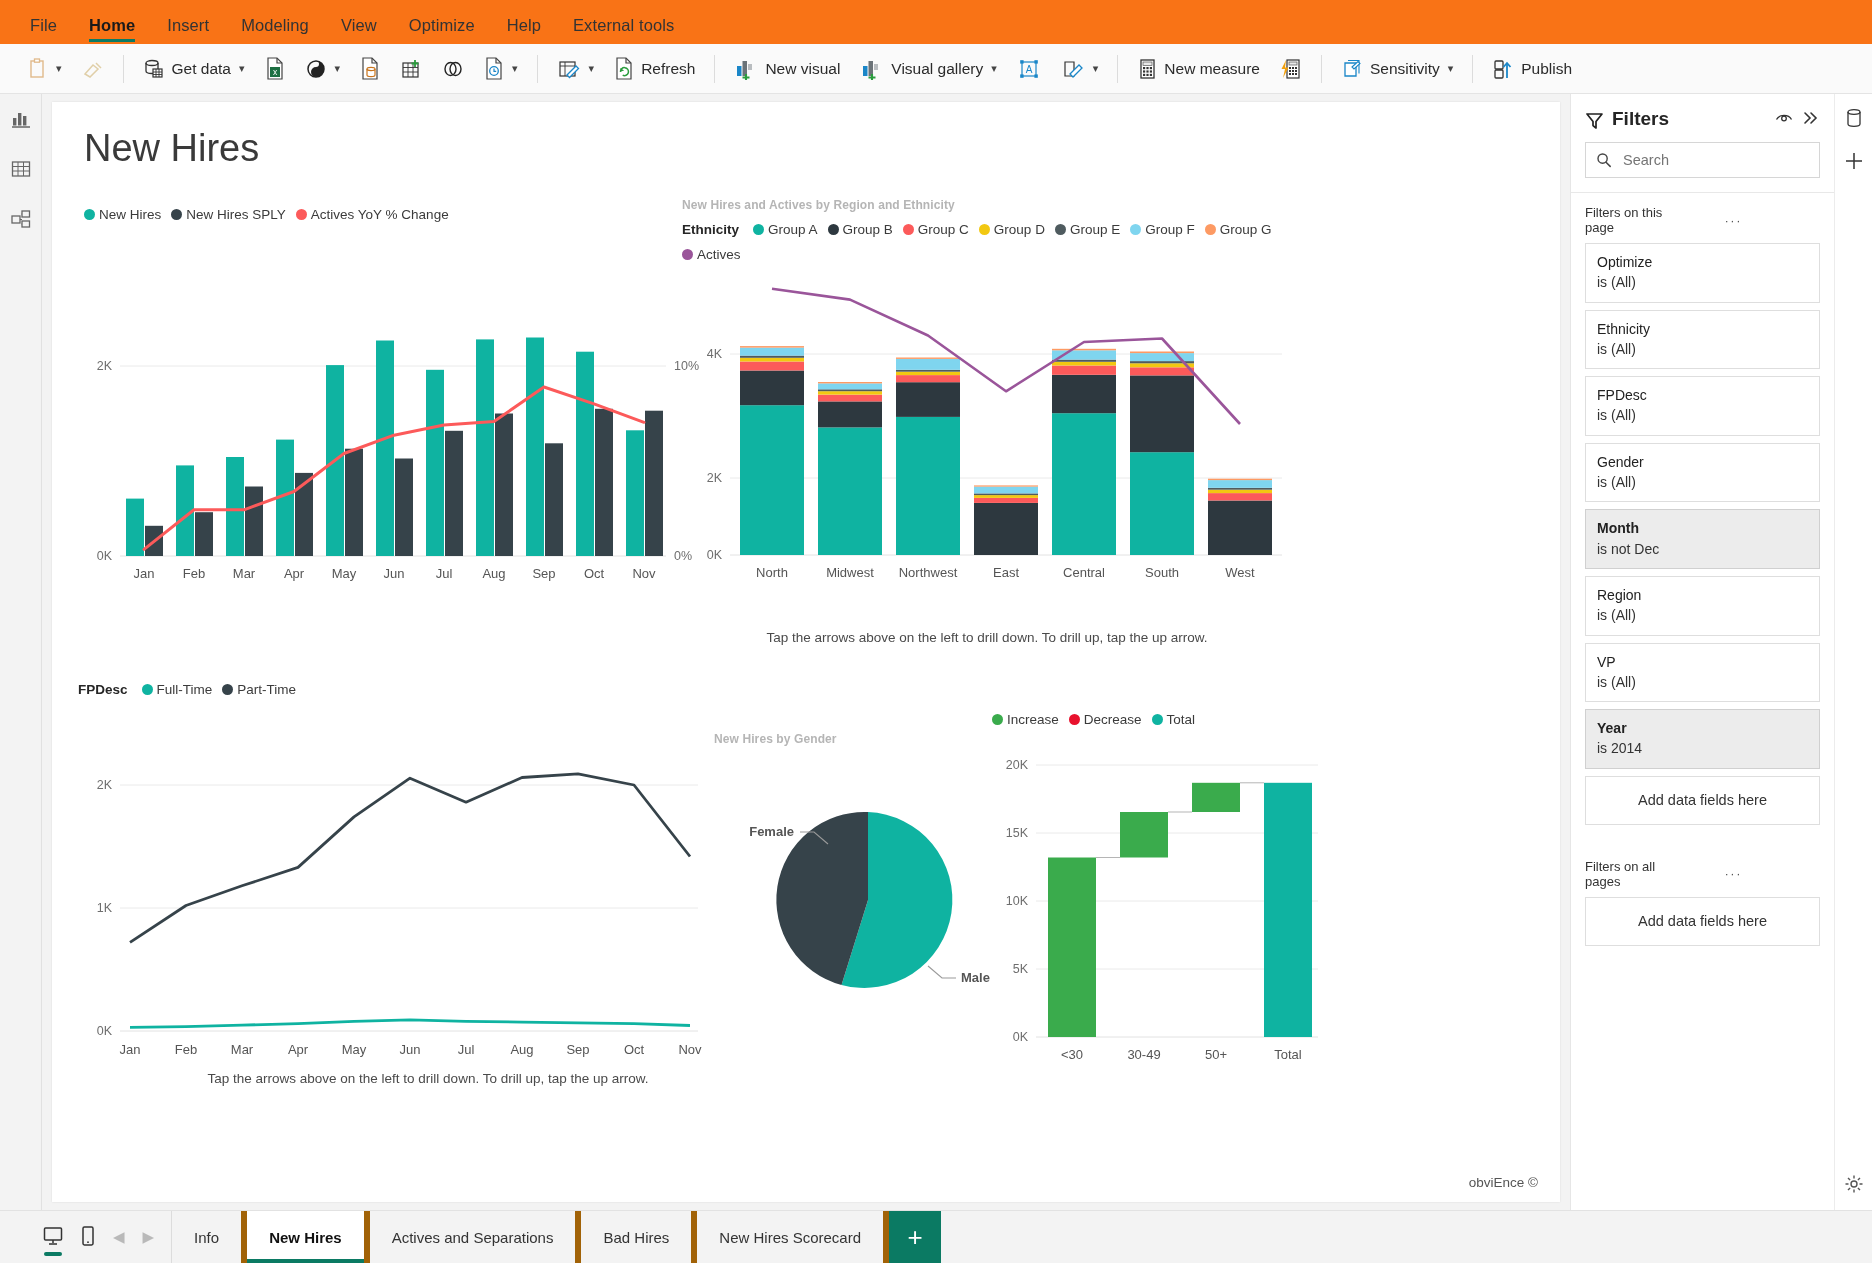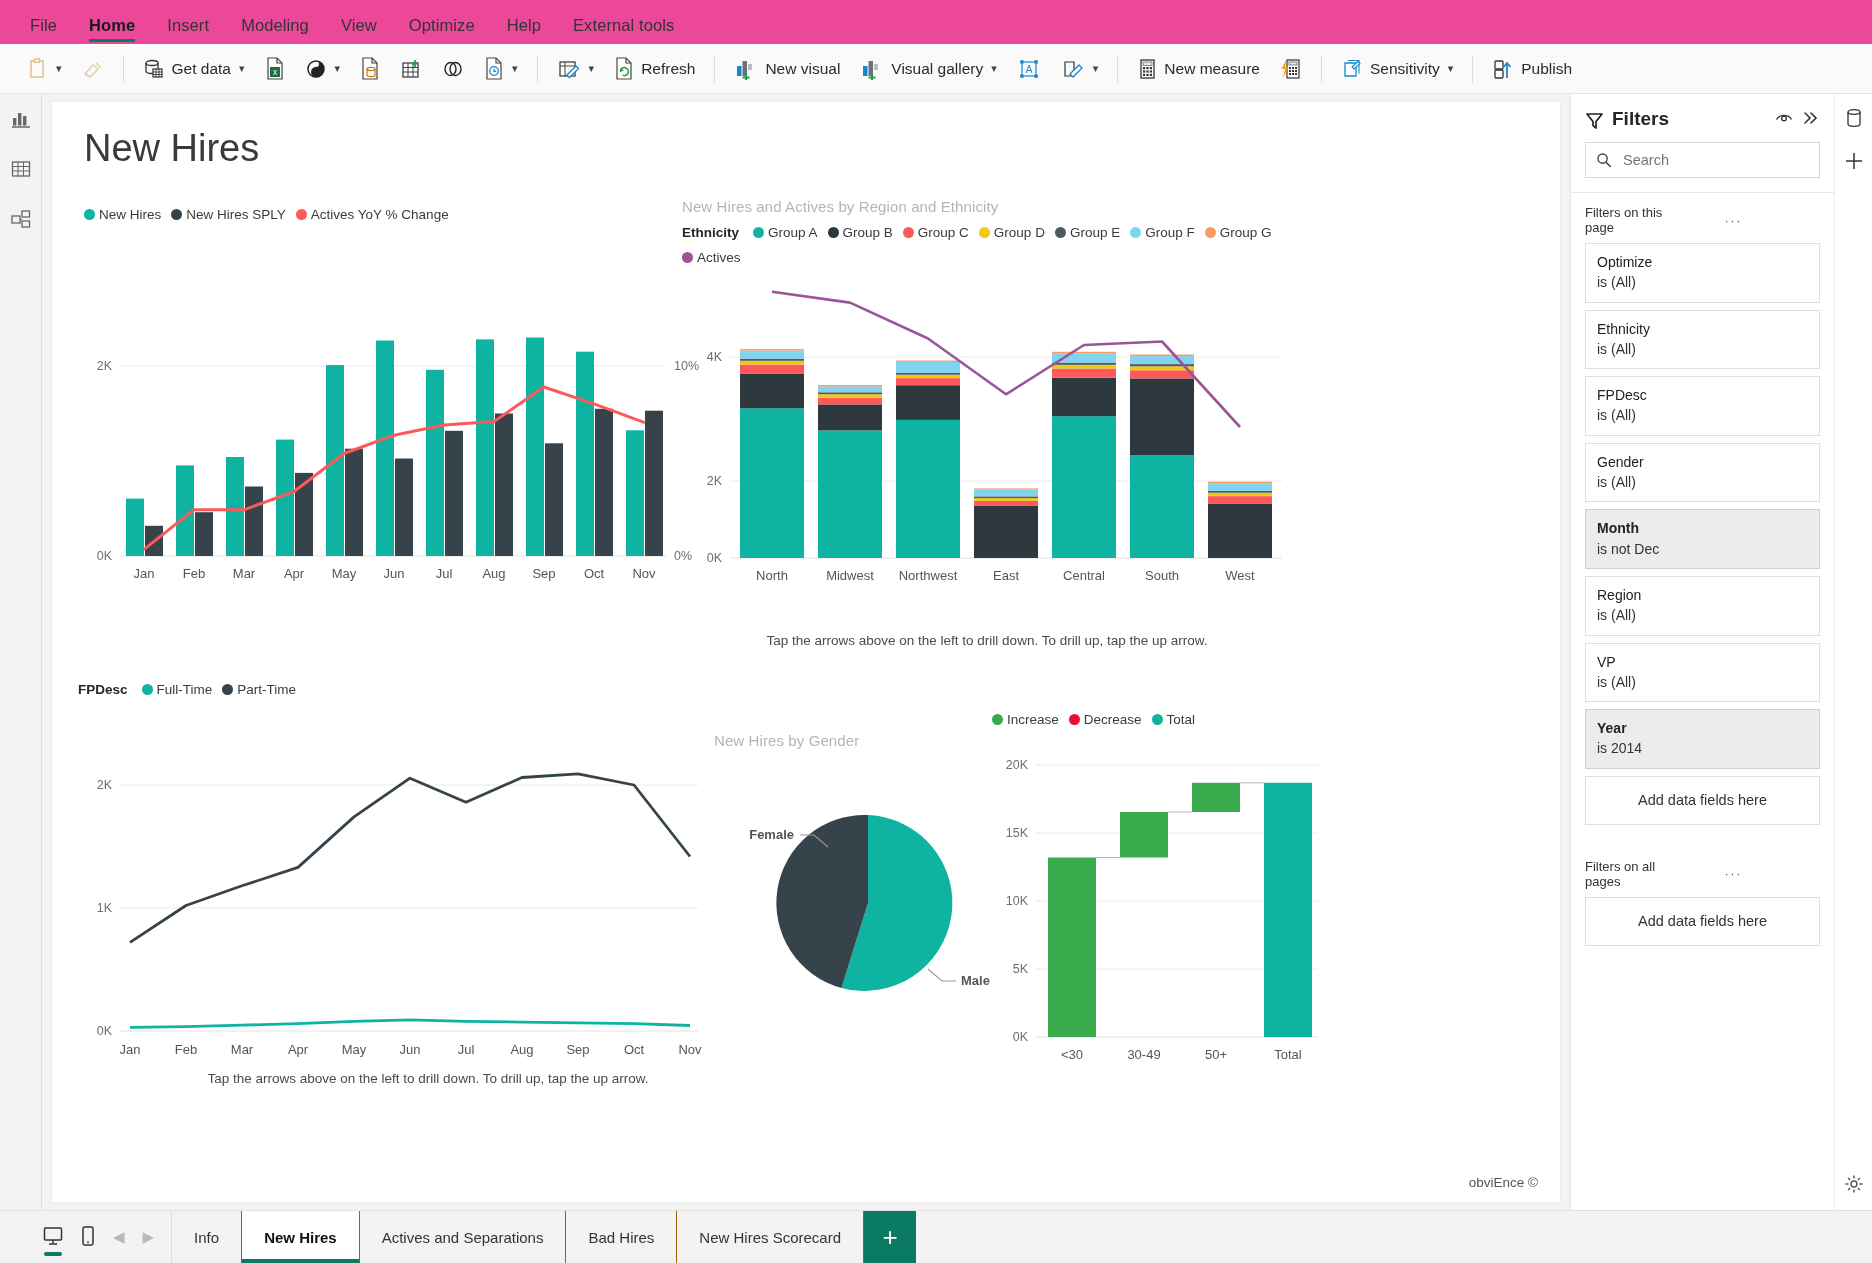--- a/index.html
+++ b/index.html
@@ -8,21 +8,21 @@
     width: 1872px; height: 1263px;
     background: #ffffff;
     font-family: "Liberation Sans", sans-serif;
     overflow: hidden;
   }
   .app { position: relative; width: 1872px; height: 1263px; background:#fff; }
 
   
   .ribbon-tabs {
     position: absolute; top:0; left:0; width:1872px; height:44px;
-    background:#ec4899; display:flex; align-items:flex-end; padding-left:14px;
+    background:#f97316; display:flex; align-items:flex-end; padding-left:14px;
   }
   .rtab {
     font-size: 16.5px; color:#333; padding: 0 16px 9px 16px;
     position: relative; cursor:pointer; letter-spacing:0.1px;
   }
   .rtab.active { color:#1a1a1a; font-weight:bold;text-align:center; }
   .rtab.active::after {
     content:''; position:absolute; left:16px; right:16px; bottom:2px;
     height:3px; background:#0b7a63;
   }
@@ -58,21 +58,21 @@
   }
   .page {
     width:1508px; height:1100px; background:#ffffff; position:relative;
     box-shadow: 0 0 2px rgba(0,0,0,0.10);
   }
   .page-title {
     position:absolute; left:32px; top:25px; font-size:38px; color:#3a3a3a; font-weight:normal;
   }
 
   .visual { position:absolute; }
-  .v-title { font-size:15px; color:#b5b5b5; letter-spacing:0.1px; }
+  .v-title { font-size:12px; color:#b5b5b5; letter-spacing:0.1px;font-weight:bold; }
   .legend { display:flex; align-items:center; gap:10px; flex-wrap:wrap; font-size:13.5px; color:#3b3b3b; }
   .legend .lg { display:flex; align-items:center; gap:4px; white-space:nowrap;}
   .dot { width:11px; height:11px; border-radius:50%; display:inline-block; }
   .legend-title { font-weight:bold; color:#262626; font-size:13.5px; margin-right:4px;}
 
   .axis-lbl { font-size:12.5px; fill:#6e6e6e; }
   .cat-lbl  { font-size:13px; fill:#555; }
   .note { font-size:13.5px; color:#4a4a4a; }
 
   
@@ -127,21 +127,21 @@
   }
   .tb-view {
     display:flex; align-items:center; gap:16px; padding: 0 16px 0 42px;
     border-right:1px solid #dcdcdc;
   }
   .tb-vi { position:relative; cursor:pointer; line-height:0; padding-bottom:2px;}
   .tb-vi.sel::after{ content:''; position:absolute; left:2px; right:2px; bottom:-7px; height:4px; border-radius:2px; background:#0b7a63;}
   .tb-arrow { color:#b9b9b9; font-size:15px; cursor:pointer; padding: 0 1px;}
   .ptab {
     display:flex; align-items:center; justify-content:center; padding: 0 22px;
-    font-size:15px; color:#333; border-right:1px solid #a16207; cursor:pointer;
+    font-size:15px; color:#333; border-right:6px solid #a16207; cursor:pointer;
     position:relative; background:#f3f3f3; white-space:nowrap;
   }
   .ptab.active { background:#fff; font-weight:bold; color:#111; }
   .ptab.active::after{ content:''; position:absolute; left:0; right:0; bottom:0; height:4px; background:#0b7a63;}
   .ptab-add {
     width:52px; background:#0b7a63; color:#fff; display:flex; align-items:center;
     justify-content:center; font-size:26px; cursor:pointer;
   }
 </style>
 </head>

